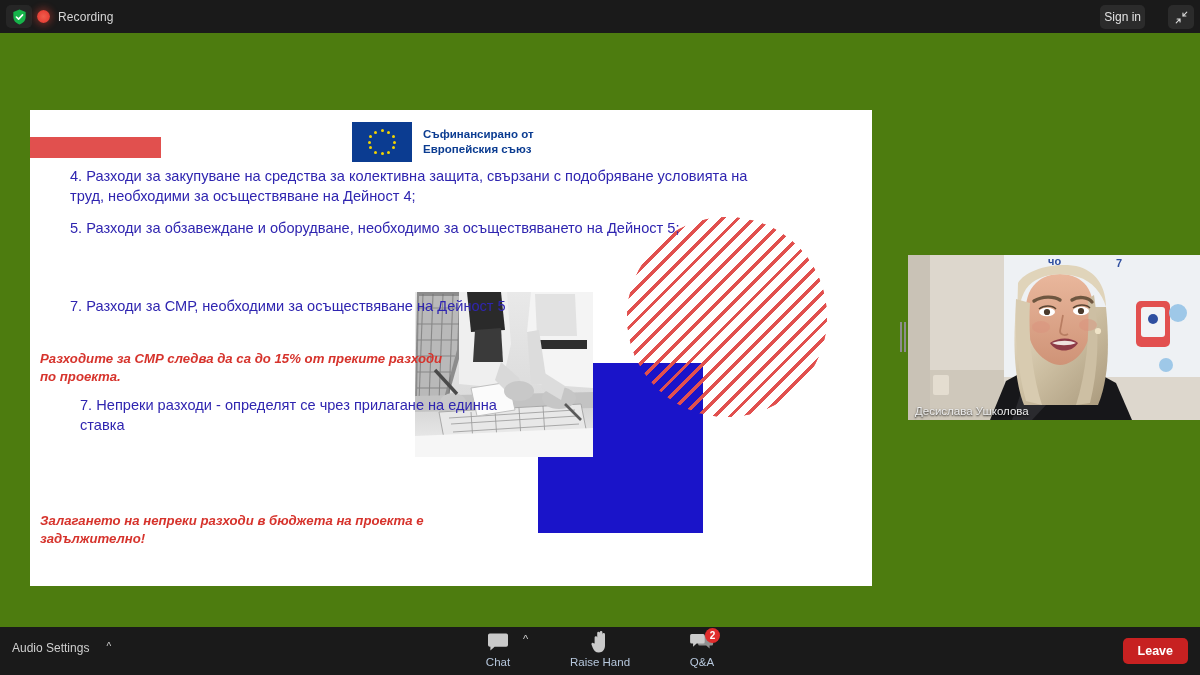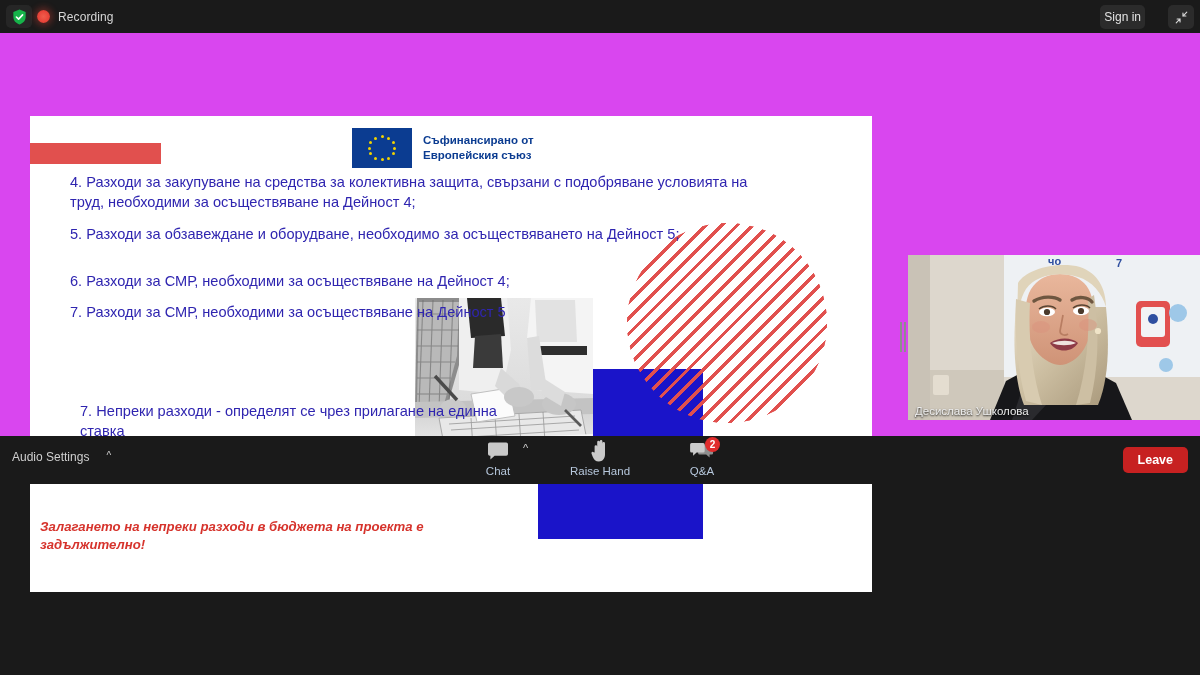--- a/index.html
+++ b/index.html
@@ -1,21 +1,21 @@
 <!DOCTYPE html>
 <html><head>
 <meta charset="utf-8">
 <style>
   * { margin:0; padding:0; box-sizing:border-box; }
   html,body {
     width:1200px; height:675px; overflow:hidden;
     background:#1a1a1a;
     font-family:"Liberation Sans", sans-serif;
   }
-  #app { position:relative; width:1200px; height:484px; background:#d946ef; }
+  #app { position:relative; width:1200px; height:675px; background:#4d7c0f; }
 
   
   .topbar { position:absolute; left:0; top:0; width:1200px; height:33px; background:#1a1a1a; }
   .shield-btn {
     position:absolute; left:6px; top:5px; width:26px; height:23px;
     border-radius:5px; background:#262626; display:flex; align-items:center; justify-content:center;
   }
   .shield-glyph { width:15px; height:16px; display:block; }
   .rec-wrap { position:absolute; left:37px; top:5px; height:23px; display:flex; align-items:center; gap:8px; }
   .rec-dot {
@@ -29,21 +29,21 @@
     border-radius:5px; background:#2b2b2b; color:#e2e2e2; font-size:12px;
     display:flex; align-items:center; cursor:pointer;
   }
   .mini-btn {
     position:absolute; right:6px; top:5px; width:26px; height:24px;
     border-radius:5px; background:#2b2b2b; display:flex; align-items:center; justify-content:center; cursor:pointer;
   }
 
   
   .slide {
-    position:absolute; left:30px; top:116px; width:842px; height:476px;
+    position:absolute; left:30px; top:110px; width:842px; height:476px;
     background:#ffffff; overflow:hidden;
   }
   .red-bar { position:absolute; left:0; top:27px; width:131px; height:21px; background:#e1504e; }
 
   .eu-logo { position:absolute; left:322px; top:12px; display:flex; align-items:center; gap:11px; }
   .eu-flag { width:60px; height:40px; background:#0b3c91; position:relative; display:block; }
   .eu-star { position:absolute; width:3px; height:3px; background:#f2d300; border-radius:50%; }
   .eu-text { color:#0b3c91; font-size:11.5px; font-weight:bold; line-height:1.32; white-space:pre-line; }
 
   
@@ -233,22 +233,22 @@
         <ellipse cx="38" cy="110" rx="13" ry="9" fill="#c9c9c9"></ellipse>
         <path d="M20 78 L42 102" stroke="#4a4a4a" stroke-width="3.4" fill="none"></path>
         <path d="M150 112 L166 128" stroke="#5a5a5a" stroke-width="2.6" fill="none"></path>
 
         <path d="M0 144 L178 136 L178 165 L0 165 Z" fill="#f6f6f6"></path>
       </svg>
     </div>
 
     <div class="txt t1">4. Разходи за закупуване на средства за колективна защита, свързани с подобряване условията на труд, необходими за осъществяване на Дейност 4;</div>
     <div class="txt t2">5. Разходи за обзавеждане и оборудване, необходимо за осъществяването на Дейност 5;</div>
-    <div class="txt t3">6. Разходи за СМР, необходими за осъществяване на Дейност 4;</div>
     <div class="txt t4">7. Разходи за СМР, необходими за осъществяване на Дейност 5</div>
+    <div class="note n1">Разходите за СМР следва да са до 15% от преките разходи по проекта.</div>
     <div class="txt t5">7. Непреки разходи - определят се чрез прилагане на единна ставка</div>
     <div class="note n3">Залагането на непреки разходи в бюджета на проекта е задължително!</div>
   </div>
 
   <div class="drag-handle">
     <i></i>
     <i></i>
   </div>
 
   <div class="video-wrap">

